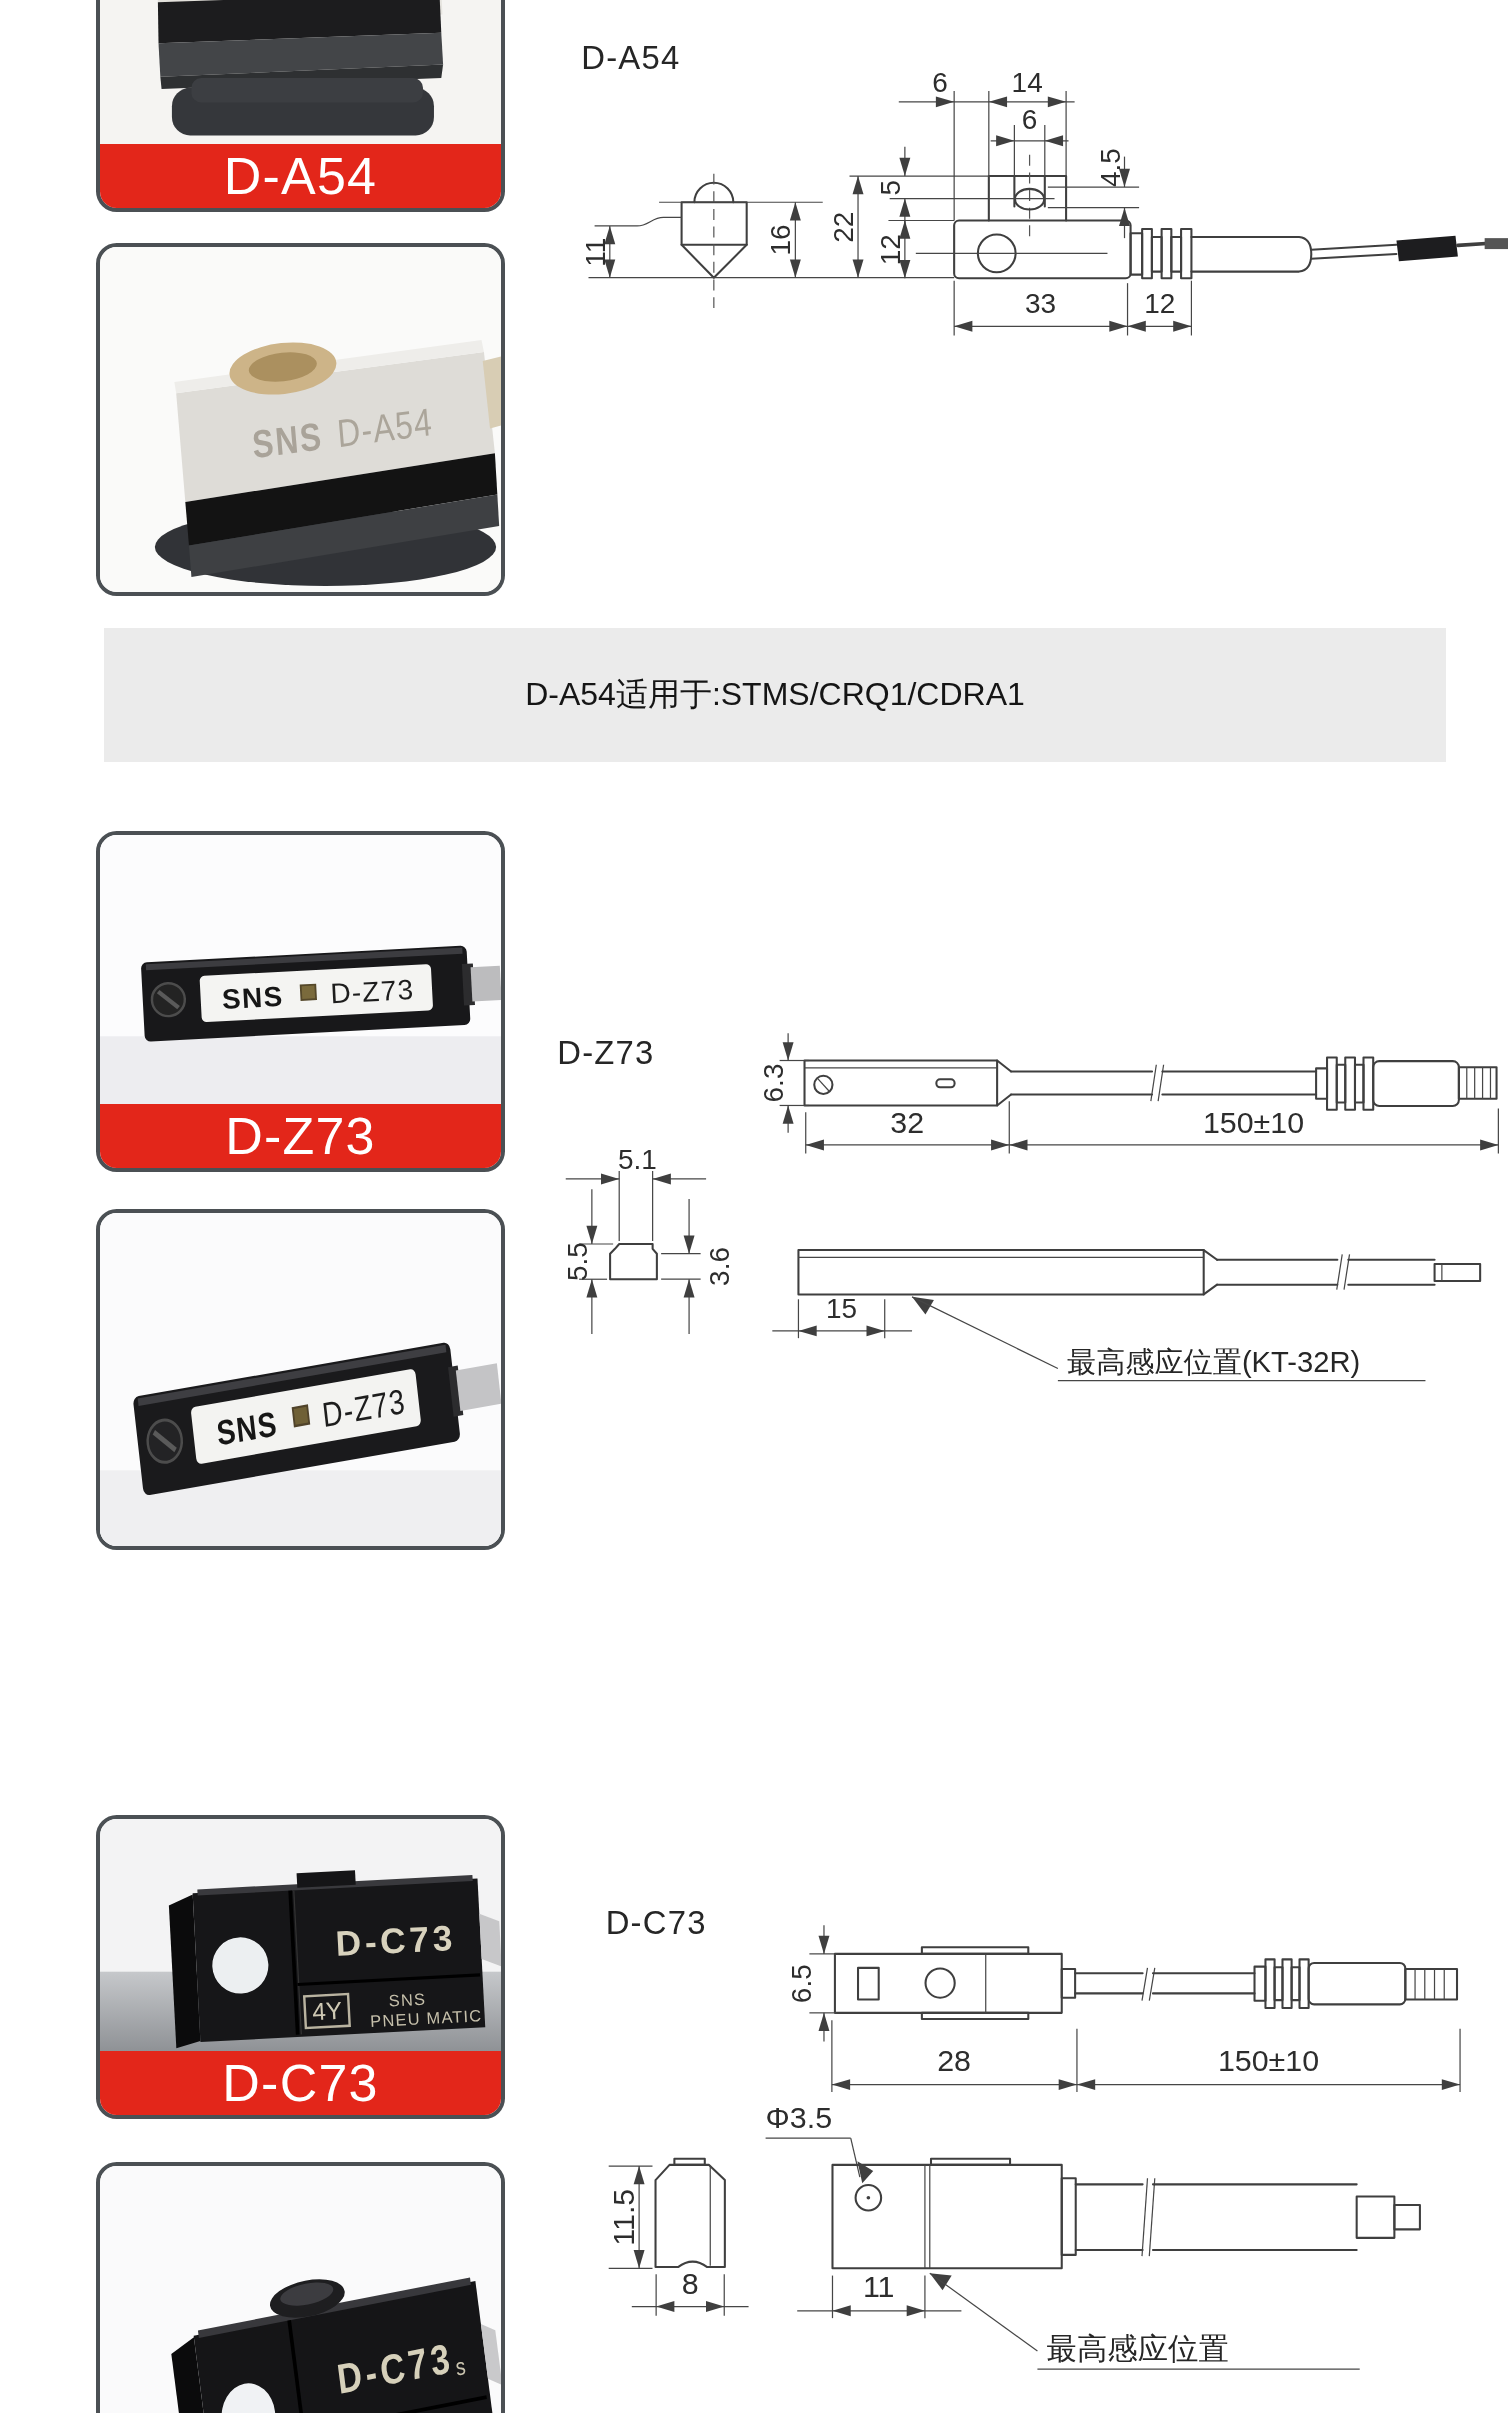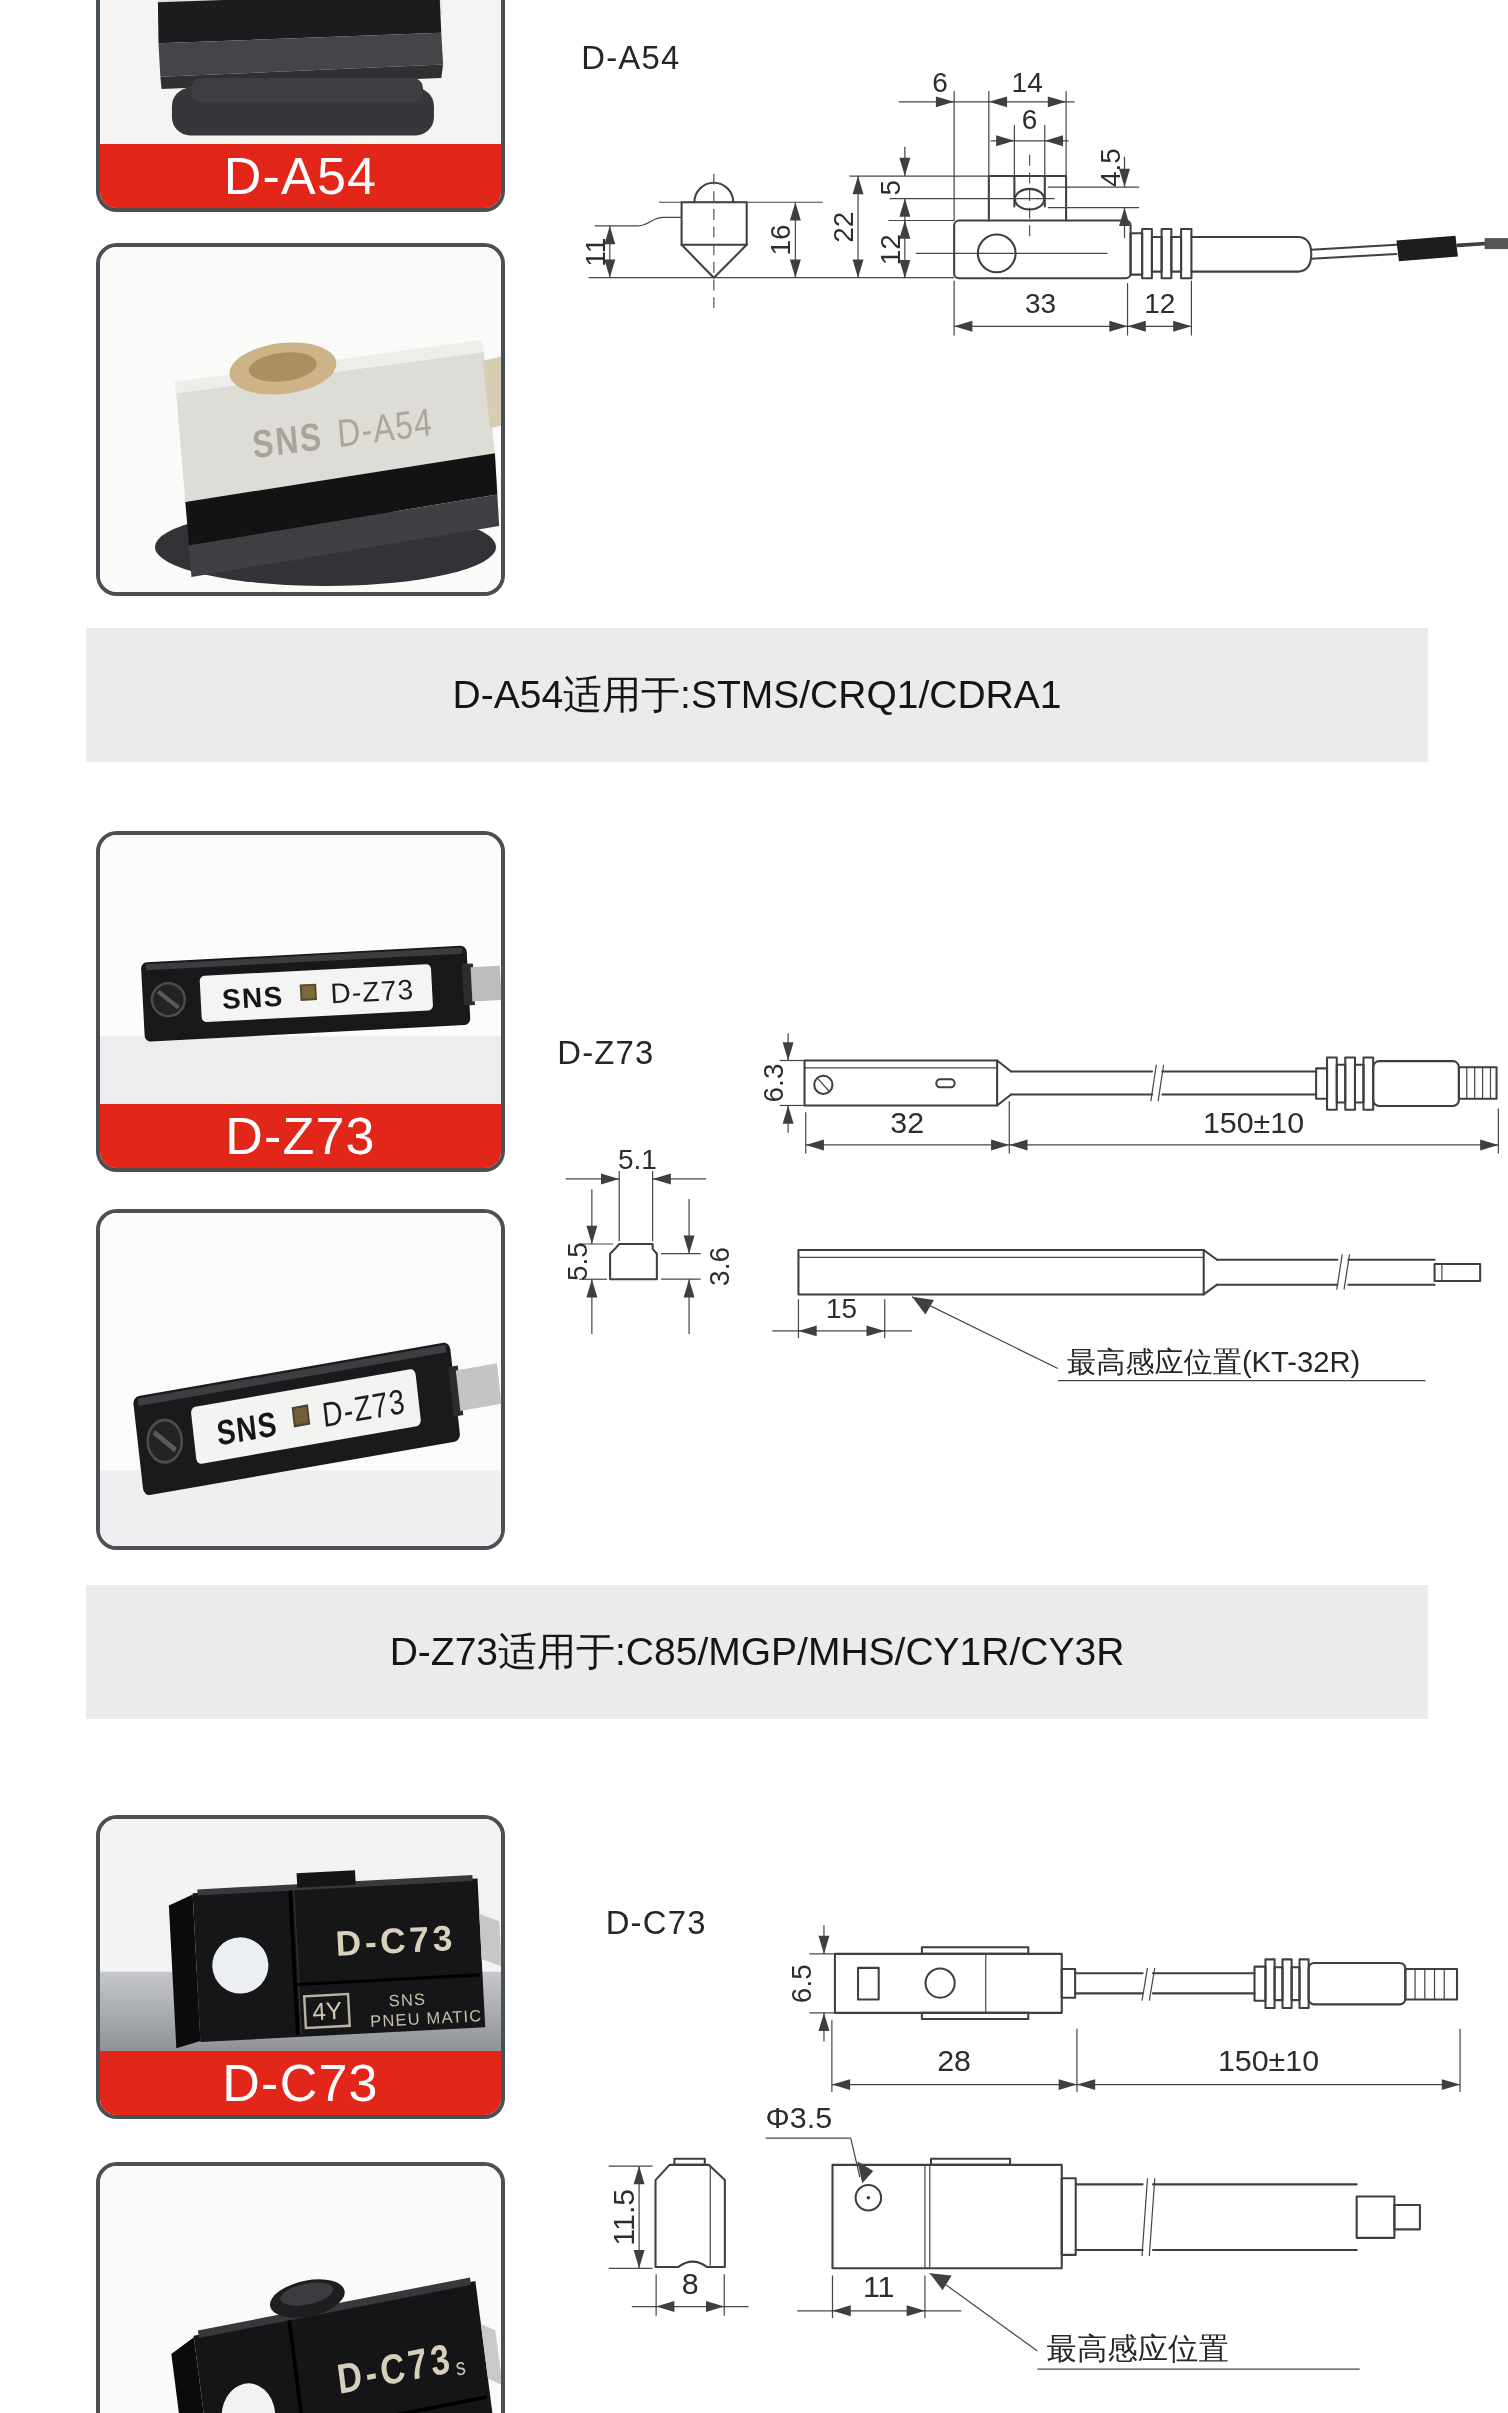--- a/index.html
+++ b/index.html
@@ -4,22 +4,22 @@
 <style>
   html,body{margin:0;padding:0;background:#fff;}
   #page{position:relative;width:1508px;height:2413px;background:#ffffff;overflow:hidden;
         font-family:"Liberation Sans",sans-serif;}
   .card{position:absolute;left:96px;width:409px;border:4.3px solid #4b5054;border-radius:20.7px;
         overflow:hidden;background:#fff;display:flex;flex-direction:column;box-sizing:border-box;}
   .photo{flex:1 1 auto;position:relative;overflow:hidden;}
   .photo svg{position:absolute;left:0;top:0;width:100%;height:100%;}
   .banner-label{flex:0 0 64px;height:64px;background:#e3261a;color:#ffffff;display:flex;
         align-items:center;justify-content:center;font-size:52px;letter-spacing:1.2px;line-height:1;}
-  .gray-banner{position:absolute;left:86px;width:1342px;height:134px;background:#ebebeb;
-        display:flex;align-items:center;justify-content:center;font-size:39px;color:#151515;}
+  .gray-banner{position:absolute;left:104px;width:1342px;height:134px;background:#ebebeb;
+        display:flex;align-items:center;justify-content:center;font-size:32px;color:#151515;}
   .drawing{position:absolute;}
   svg text{font-family:"Liberation Sans",sans-serif;}
   .ln{stroke:#3f3f3f;stroke-width:3.4;fill:none;stroke-linecap:round;stroke-linejoin:round;}
   .th{stroke:#464646;stroke-width:2;fill:none;}
   .cl{stroke:#555;stroke-width:2;fill:none;stroke-dasharray:18 11;}
   .ar{fill:#3f3f3f;stroke:none;}
   .t{font-size:46px;fill:#2d2d2d;}
   .tb{font-size:50px;fill:#2d2d2d;}
   .tt{font-size:54px;fill:#262626;letter-spacing:2px;}
 </style>
@@ -325,23 +325,20 @@
           <text x="365" y="288" font-size="46" fill="#1d1d1d" letter-spacing="2">D-Z73</text>
           <circle cx="104" cy="270" r="28" fill="#232325" stroke="#4c4c4c" stroke-width="4"></circle>
           <line x1="88" y1="256" x2="120" y2="284" stroke="#5a5a5a" stroke-width="7"></line>
           <rect x="578" y="238" width="16" height="66" fill="#2c2c2e"></rect>
           <rect x="590" y="244" width="68" height="54" fill="#c4c4c6"></rect>
         </g>
       </svg>
     </div>
   </div>
 
-  <div class="gray-banner" style="top:1585px;">
-    <span>D-Z73适用于:C85/MGP/MHS/CY1R/CY3R</span>
-  </div>
 
   <div class="card" style="top:1815px;height:304px;">
     <div class="photo">
       <svg viewBox="0 0 658 380" preserveAspectRatio="none">
         <defs>
           <linearGradient id="floorg" x1="0" y1="0" x2="0" y2="1">
             <stop offset="0" stop-color="#c6c8cb"></stop>
               <stop offset="1" stop-color="#8f9296"></stop>
           </linearGradient>
         </defs>

